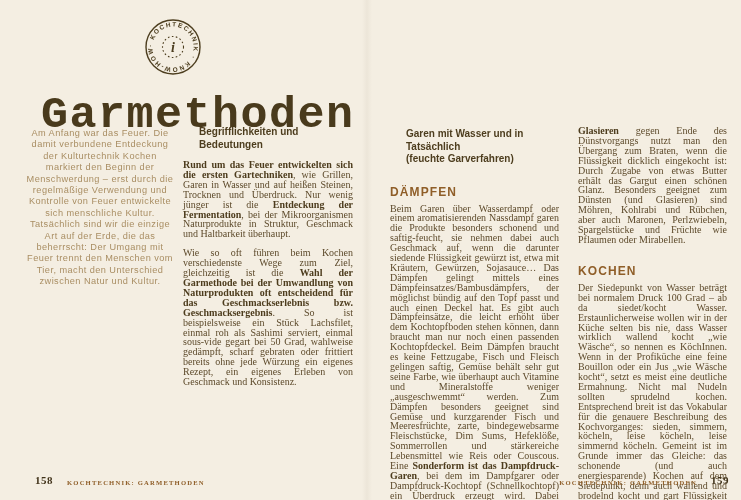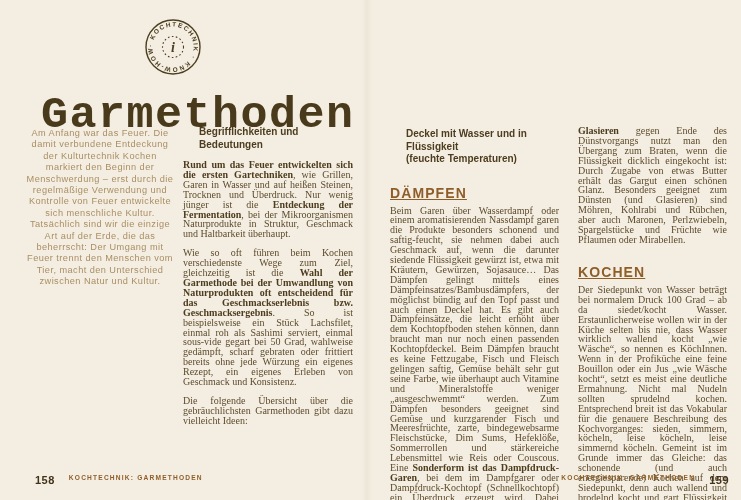--- a/index.html
+++ b/index.html
@@ -29,41 +29,40 @@
   }
   .col2{left:183px;top:126px;width:170px;}
   .col3{left:390px;top:128px;width:169px;}
   .col4{left:578px;top:126px;width:149px;}
   .col-heading{
     font-family:"Liberation Sans",sans-serif;font-weight:bold;
     font-size:10px;line-height:12.5px;color:#4d3d1e;margin:0 0 9px 16px;
   }
   .subhead{
     font-family:"Liberation Sans",sans-serif;font-weight:bold;
-    font-size:14px;letter-spacing:1.1px;color:#8f5e28;
+    font-size:12px;letter-spacing:1.1px;color:#8f5e28;
     margin:19px 0 5px 0;
-    text-decoration:underline;
   }
   .subhead:first-child{margin-top:0;}
   .body-p{
     font-size:10px;line-height:9.9px;text-align:justify;
     margin:0 0 9px 0;color:#5d4a2b;hyphens:auto;-webkit-hyphens:auto;
   }
   .body-p b{color:#4d3c1d;}
   .rule{border:none;border-top:1px solid #96764a;margin:12px 0 0 0;}
   .bullets{margin-top:7px;}
   .bullet{
     display:flex;gap:5px;
     font-size:8.1px;line-height:9.9px;text-align:left;
     margin:0 0 6px 0;color:#5d4a2b;
   }
   .bullet .arrow{flex:0 0 auto;color:#5d4a2b;}
   .footer{
-    position:absolute;bottom:14px;display:flex;align-items:flex-start;gap:14px;
-    font-family:Liberation Sans, sans-serif;
+    position:absolute;bottom:14px;display:flex;align-items:flex-end;gap:14px;
+    font-family:Liberation Serif, serif;
   }
   .footer-left{left:35px;}
   .footer-right{right:12px;}
   .page-num{font-weight:bold;font-size:11px;color:#41331a;letter-spacing:.5px;}
   .chapter{font-weight:bold;font-size:6.6px;letter-spacing:1.2px;color:#8f5e28;}
 </style>
 </head>
 <body>
 
 <div class="spread">
@@ -85,27 +84,26 @@
   <h1 class="page-title">Garmethoden</h1>
 
   <div class="col intro-col">
     <span>Am Anfang war das Feuer. Die damit verbundene Entdeckung der Kulturtechnik Kochen markiert den Beginn der Menschwerdung – erst durch die regelmäßige Verwendung und Kontrolle von Feuer entwickelte sich menschliche Kultur. Tatsächlich sind wir die einzige Art auf der Erde, die das beherrscht: Der Umgang mit Feuer trennt den Menschen vom Tier, macht den Unterschied zwischen Natur und Kultur.</span>
   </div>
 
   <div class="col col2">
     <h2 class="col-heading">Begrifflichkeiten und Bedeutungen</h2>
     <p class="body-p"><b>Rund um das Feuer entwickelten sich die ersten Gartechniken</b><span>, wie Grillen, Garen in Wasser und auf heißen Steinen, Trocknen und Überdruck. Nur wenig jünger ist die </span><b>Entdeckung der Fermentation</b><span>, bei der Mikroorganismen Naturprodukte in Struktur, Geschmack und Haltbarkeit überhaupt.</span></p>
     <p class="body-p"><span>Wie so oft führen beim Kochen verschiedenste Wege zum Ziel, gleichzeitig ist die </span><b>Wahl der Garmethode bei der Umwandlung von Naturprodukten oft entscheidend für das Geschmackserlebnis bzw. Geschmacksergebnis</b><span>. So ist beispielsweise ein Stück Lachsfilet, einmal roh als Sashimi serviert, einmal sous-vide gegart bei 50 Grad, wahlweise gedämpft, scharf gebraten oder frittiert bereits ohne jede Würzung ein eigenes Rezept, ein eigenes Erleben von Geschmack und Konsistenz.</span></p>
-    <p class="body-p">Die folgende Übersicht über die gebräuchlichsten Garmethoden gibt dazu vielleicht Ideen:</p>
   </div>
 
   <div class="col col3">
     <h2 class="col-heading">
-      <span>Deckel mit Wasser und in Flüssigkeit</span><br>
-      <span>(feuchte Temperaturen)</span>
+      <span>Garen mit Wasser und in Tatsächlich</span><br>
+      <span>(feuchte Garverfahren)</span>
     </h2>
     <h3 class="subhead">DÄMPFEN</h3>
     <p class="body-p"><span>Beim Garen über Wasserdampf oder einem aromatisierenden Nassdampf garen die Produkte besonders schonend und saftig-feucht, sie nehmen dabei auch Geschmack auf, wenn die darunter siedende Flüssigkeit gewürzt ist, etwa mit Kräutern, Gewürzen, Sojasauce… Das Dämpfen gelingt mittels eines Dämpfeinsatzes/Bambusdämpfers, der möglichst bündig auf den Topf passt und auch einen Deckel hat. Es gibt auch Dämpfeinsätze, die leicht erhöht über dem Kochtopfboden stehen können, dann braucht man nur noch einen passenden Kochtopfdeckel. Beim Dämpfen braucht es keine Fettzugabe, Fisch und Fleisch gelingen saftig, Gemüse behält sehr gut seine Farbe, wie überhaupt auch Vitamine und Mineralstoffe weniger „ausgeschwemmt“ werden. Zum Dämpfen besonders geeignet sind Gemüse und kurzgarender Fisch und Meeresfrüchte, zarte, bindegewebsarme Fleischstücke, Dim Sums, Hefeklöße, Sommerrollen und stärkereiche Lebensmittel wie Reis oder Couscous. Eine </span><b>Sonderform ist das Dampfdruck-Garen</b><span>, bei dem im Dampfgarer oder Dampfdruck-Kochtopf (Schnellkochtopf) ein Überdruck erzeugt wird. Dabei verdampft Wasser bei erhöhten Temperaturen (120 Grad), die Garzeiten verkürzen sich dadurch.</span></p>
     <hr class="rule">
     <p class="body-p">Garen in wenig Flüssigkeit, meist unter Zugabe von Fett. Dabei kann die Garflüssigkeit zugesetzt sein oder aus dem Gargut kommen, das ist dann Dünsten im eigenen Saft. In jedem Fall sollte man dabeibleiben, denn wenn es zu viel der Flüssigkeit ist, beginnt das Gargut zu kochen, bei zu wenig Flüssigkeit geht das Dünsten ins Braten über. Beim</p>
   </div>
 
   <div class="col col4">
     <p class="body-p"><b>Glasieren</b><span> gegen Ende des Dünstvorgangs nutzt man den Übergang zum Braten, wenn die Flüssigkeit dicklich eingekocht ist: Durch Zugabe von etwas Butter erhält das Gargut einen schönen Glanz. Besonders geeignet zum Dünsten (und Glasieren) sind Möhren, Kohlrabi und Rübchen, aber auch Maronen, Perlzwiebeln, Spargelstücke und Früchte wie Pflaumen oder Mirabellen.</span></p>
     <h3 class="subhead">KOCHEN</h3>

